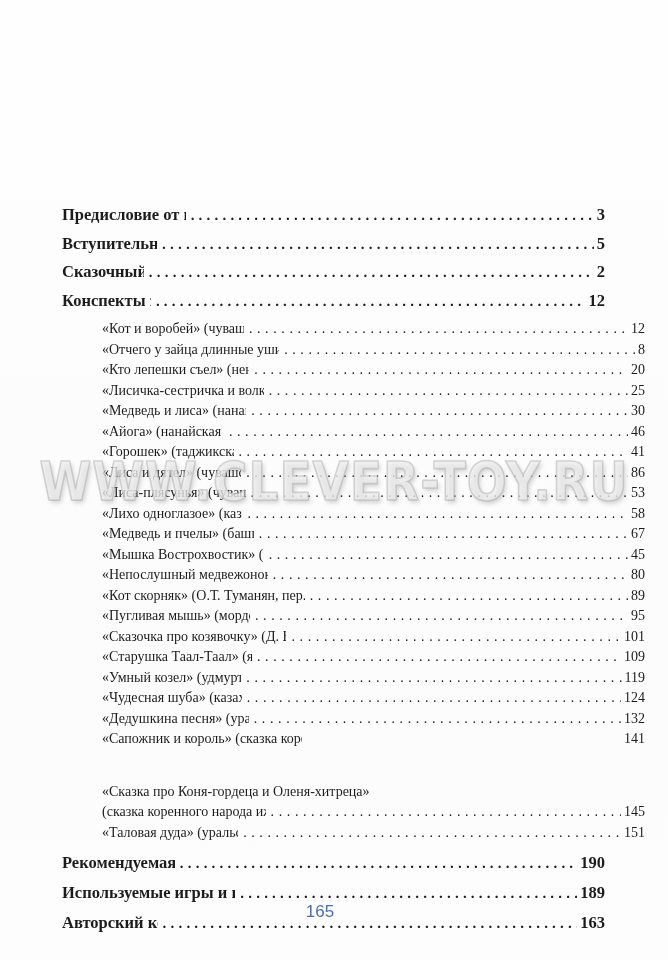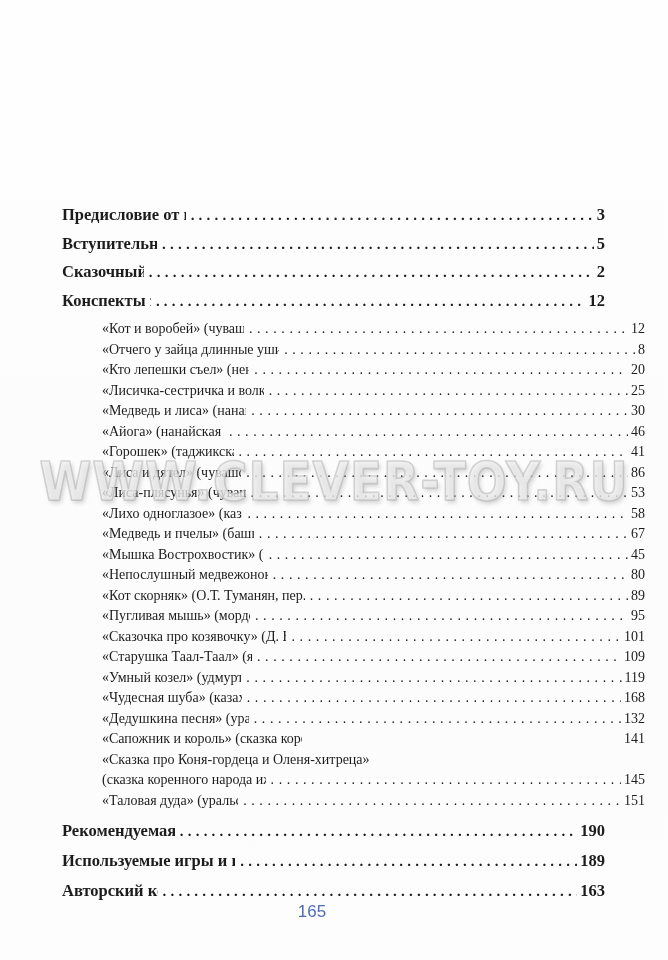--- a/index.html
+++ b/index.html
@@ -52,20 +52,21 @@
     padding-left: 40px;
   }
   .title {
     white-space: nowrap;
     flex: 0 1 auto;
     overflow: hidden;
   }
   .title-line {
     white-space: nowrap;
     overflow: hidden;
+    margin-top: 32px;
   }
   .leader {
     flex: 1 1 auto;
     min-width: 10px;
     overflow: hidden;
     white-space: nowrap;
     margin: 0 3px 0 5px;
     color: #1e1e1e;
   }
   .leader::after {
@@ -93,21 +94,21 @@
     letter-spacing: 1px;
     white-space: nowrap;
     color: rgba(255,255,255,0.62);
     -webkit-text-stroke: 1.5px rgba(168,168,168,0.45);
     text-shadow: 2px 3px 4px rgba(120,120,120,0.30), 0 0 1px rgba(160,160,160,0.35);
     transform: scaleY(1.12);
     pointer-events: none;
   }
   .folio {
     position: absolute;
-    left: 0;
+    left: 8px;
     top: 902px;
     width: 624px;
     text-align: center;
     font-family: "Liberation Sans", sans-serif;
     font-size: 17px;
     color: #4d6fa6;
   }
 </style>
 </head>
 <body>
@@ -267,21 +268,21 @@
         <div class="line">
           <span class="title">«Умный козел» (удмуртская народная сказка)</span>
           <span class="leader"></span>
           <span class="pagenum">119</span>
         </div>
       </div>
       <div class="entry item">
         <div class="line">
           <span class="title">«Чудесная шуба» (казахская народная сказка)</span>
           <span class="leader"></span>
-          <span class="pagenum">168</span>
+          <span class="pagenum">124</span>
         </div>
       </div>
       <div class="entry item">
         <div class="line">
           <span class="title">«Дедушкина песня» (уральская народная сказка)</span>
           <span class="leader"></span>
           <span class="pagenum">132</span>
         </div>
       </div>
       <div class="entry item no-dots">

